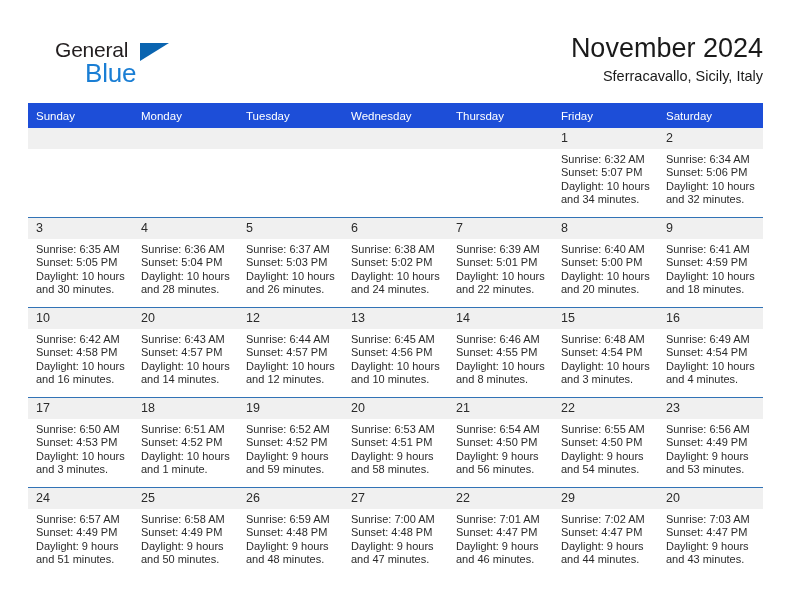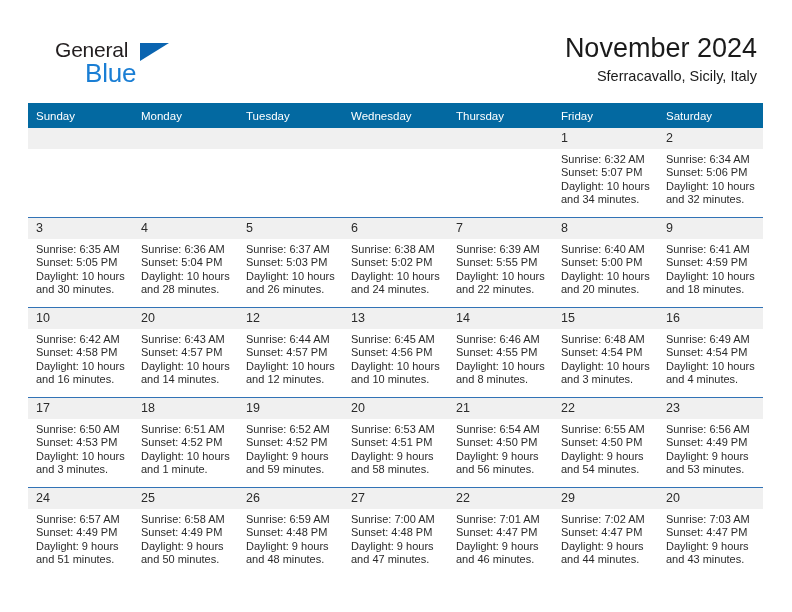--- a/index.html
+++ b/index.html
@@ -59,21 +59,21 @@
     left: 85px;
     top: 5px;
     width: 0;
     height: 0;
     border-left: 29px solid #0a64b0;
     border-bottom: 18px solid transparent;
   }
 
   .title-block {
     position: absolute;
-    right: 35px;
+    right: 29px;
     top: 32px;
     text-align: right;
   }
   .month-title {
     font-size: 27px;
     font-weight: normal;
     color: #1a1a1a;
     line-height: 32px;
     white-space: nowrap;
   }
@@ -91,21 +91,21 @@
     left: 28px;
     top: 103px;
     width: 735px;
   }
   .cal-table {
     width: 735px;
     border-collapse: collapse;
     table-layout: fixed;
   }
   .cal-table th {
-    background: #0369a1;
+    background: #1d4ed8;
     color: #ffffff;
     font-size: 11.5px;
     font-weight: normal;
     text-align: left;
     padding: 6px 0 6px 8px;
     height: 13px;
     border: none;
   }
   .cal-table td {
     vertical-align: top;
@@ -272,21 +272,21 @@
                 <div>Sunrise: 6:38 AM</div>
                 <div>Sunset: 5:02 PM</div>
                 <div>Daylight: 10 hours</div>
                 <div>and 24 minutes.</div>
               </div>
             </td>
             <td>
               <div class="daynum">7</div>
               <div class="info">
                 <div>Sunrise: 6:39 AM</div>
-                <div>Sunset: 5:55 PM</div>
+                <div>Sunset: 5:01 PM</div>
                 <div>Daylight: 10 hours</div>
                 <div>and 22 minutes.</div>
               </div>
             </td>
             <td>
               <div class="daynum">8</div>
               <div class="info">
                 <div>Sunrise: 6:40 AM</div>
                 <div>Sunset: 5:00 PM</div>
                 <div>Daylight: 10 hours</div>

